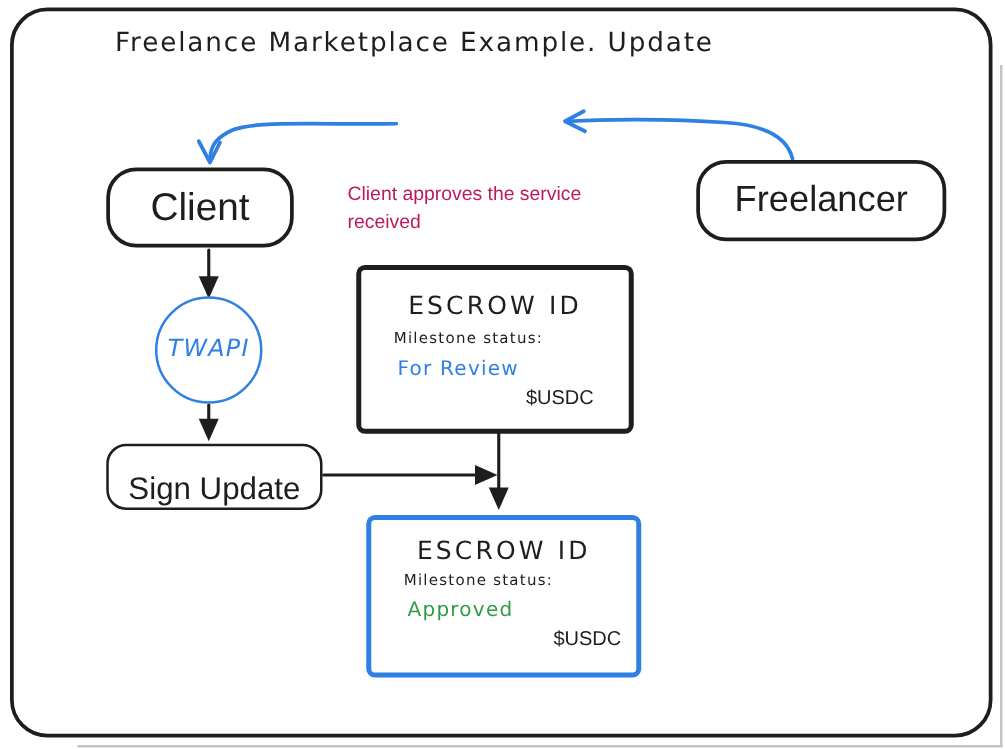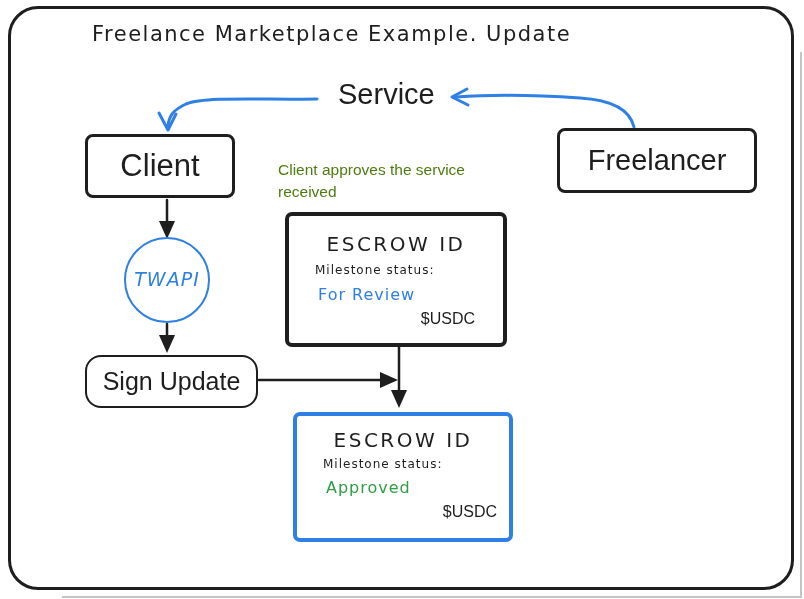--- a/index.html
+++ b/index.html
@@ -21,29 +21,29 @@
   .hand{font-family:cursive,"DejaVu Sans",sans-serif;}
   .sans{font-family:"Liberation Sans",sans-serif;}
 
   .abs{position:absolute;white-space:nowrap;}
 
   .diagram-title{left:92px;top:22px;font-size:21px;letter-spacing:1.5px;color:var(--ink);}
   .service-label{left:338px;top:78px;font-size:29px;color:var(--ink);}
 
   .node{
     position:absolute;display:flex;align-items:center;justify-content:center;
-    border:3px solid var(--ink);border-radius:8px;background:var(--bg);
+    border:3px solid var(--ink);border-radius:24px;background:var(--bg);
   }
   .client-box{left:85px;top:134px;width:150px;height:64px;font-size:31px;}
   .freelancer-box{left:557px;top:128px;width:200px;height:65px;font-size:29px;}
-  .sign-update-box{left:85px;top:355px;width:173px;height:53px;font-size:25px;border-width:2.5px;border-radius:16px;}
+  .sign-update-box{left:85px;top:355px;width:173px;height:53px;font-size:25px;border-width:2.5px;border-radius:16px;align-items:flex-end;}
 
   .note{
-    position:absolute;left:278px;top:159px;width:218px;font-size:15.5px;
-    line-height:1.45;color:#4d7c0f;white-space:normal;
+    position:absolute;left:278px;top:145px;width:218px;font-size:15.5px;
+    line-height:1.45;color:#be185d;white-space:normal;
   }
 
   .tw-circle{
     position:absolute;left:124px;top:237px;width:86px;height:86px;border-radius:50%;
     border:2.5px solid var(--blue);display:flex;
     align-items:center;justify-content:center;background:var(--bg);
   }
   .tw-circle .line{font-size:19px;color:var(--blue);font-style:italic;letter-spacing:1px;line-height:1.15;}
 
   .escrow{
@@ -106,21 +106,20 @@
     </g>
 
     <g>
       <line class="stroke-ink" x1="399" y1="347" x2="399" y2="392"></line>
       <polygon class="fill-ink" points="399,408 391,390 407,390"></polygon>
     </g>
   </svg>
 
   <div class="abs hand diagram-title">Freelance Marketplace Example. Update</div>
 
-  <div class="abs sans service-label">Service</div>
 
   <div class="node sans client-box">
     <span>Client</span>
   </div>
 
   <div class="node sans freelancer-box">
     <span>Freelancer</span>
   </div>
 
   <div class="note sans">Client approves the service received</div>

